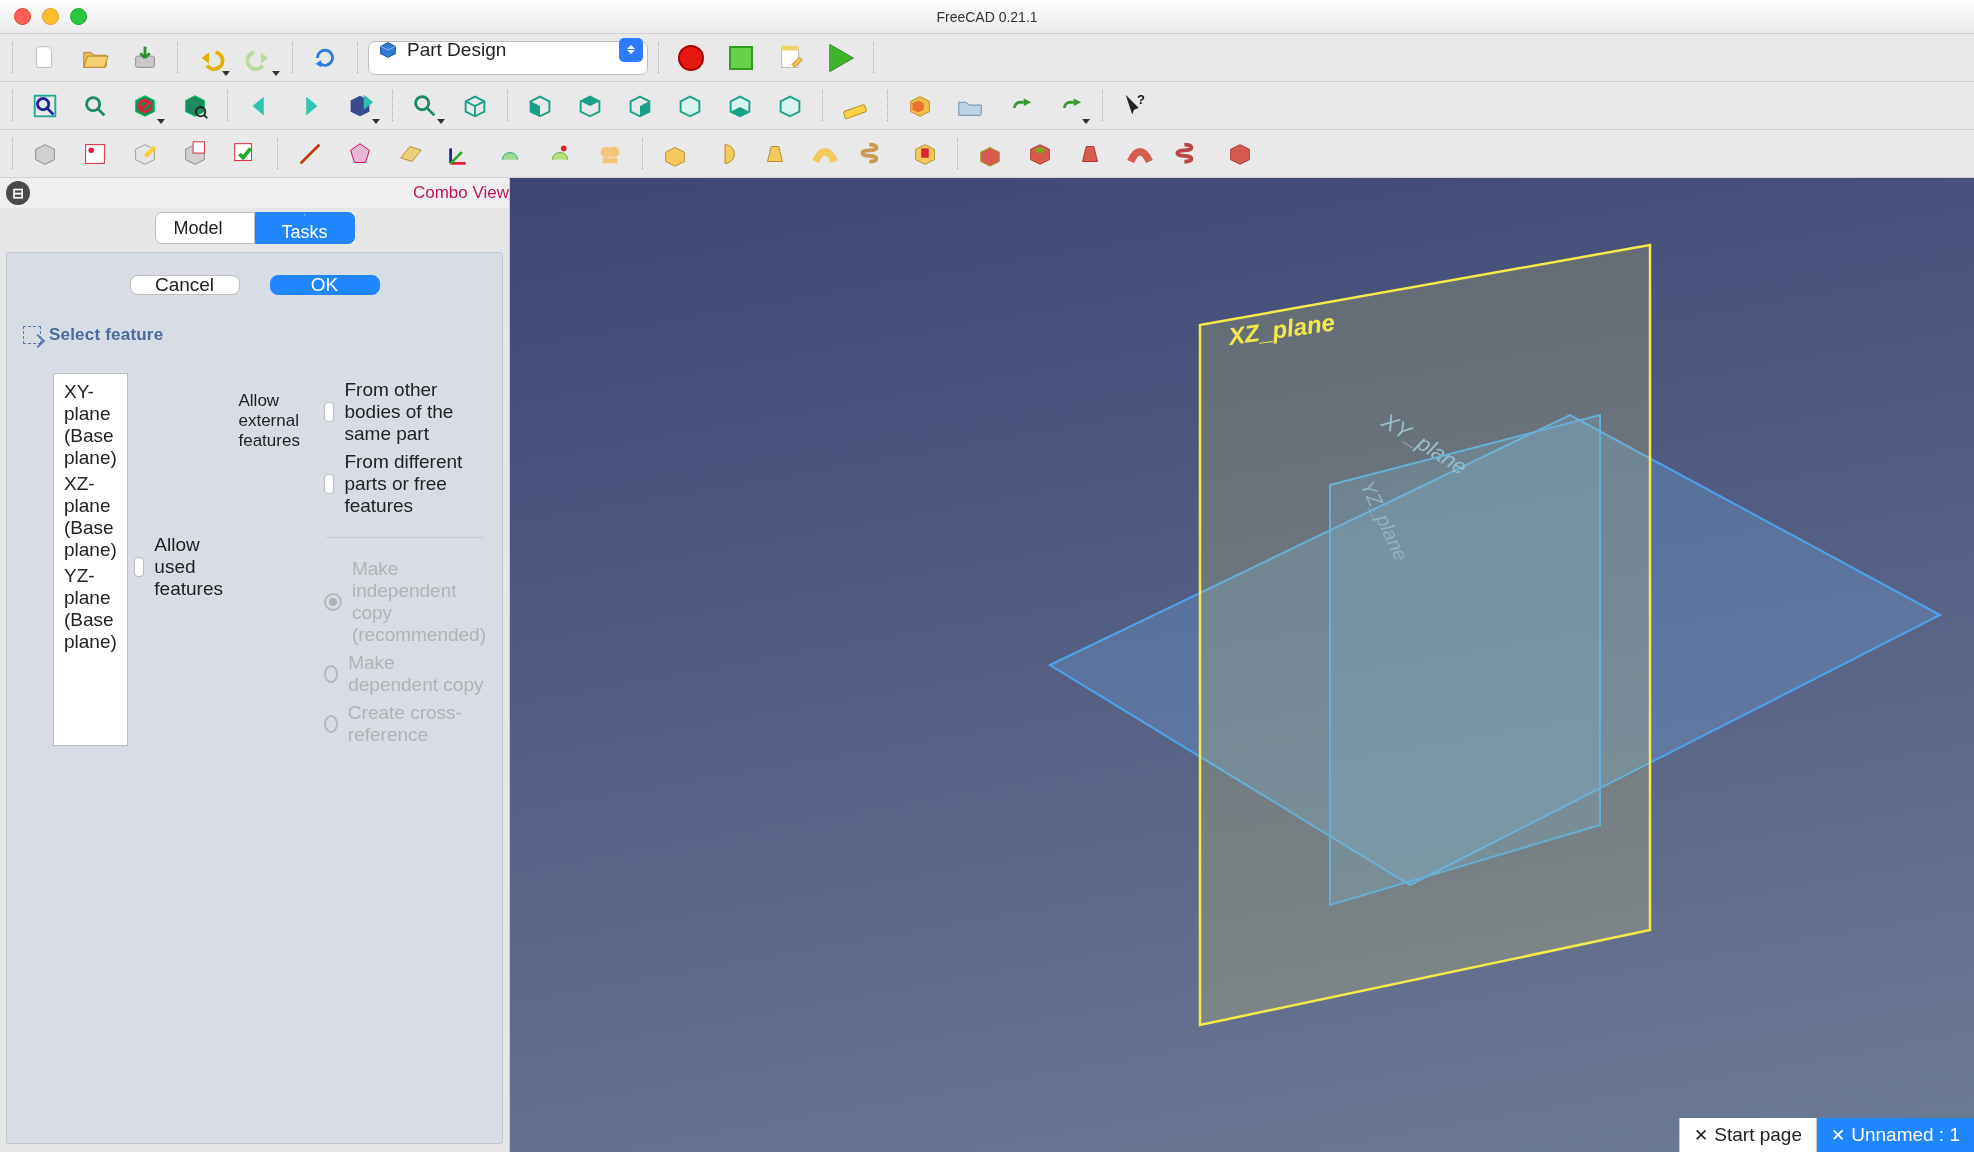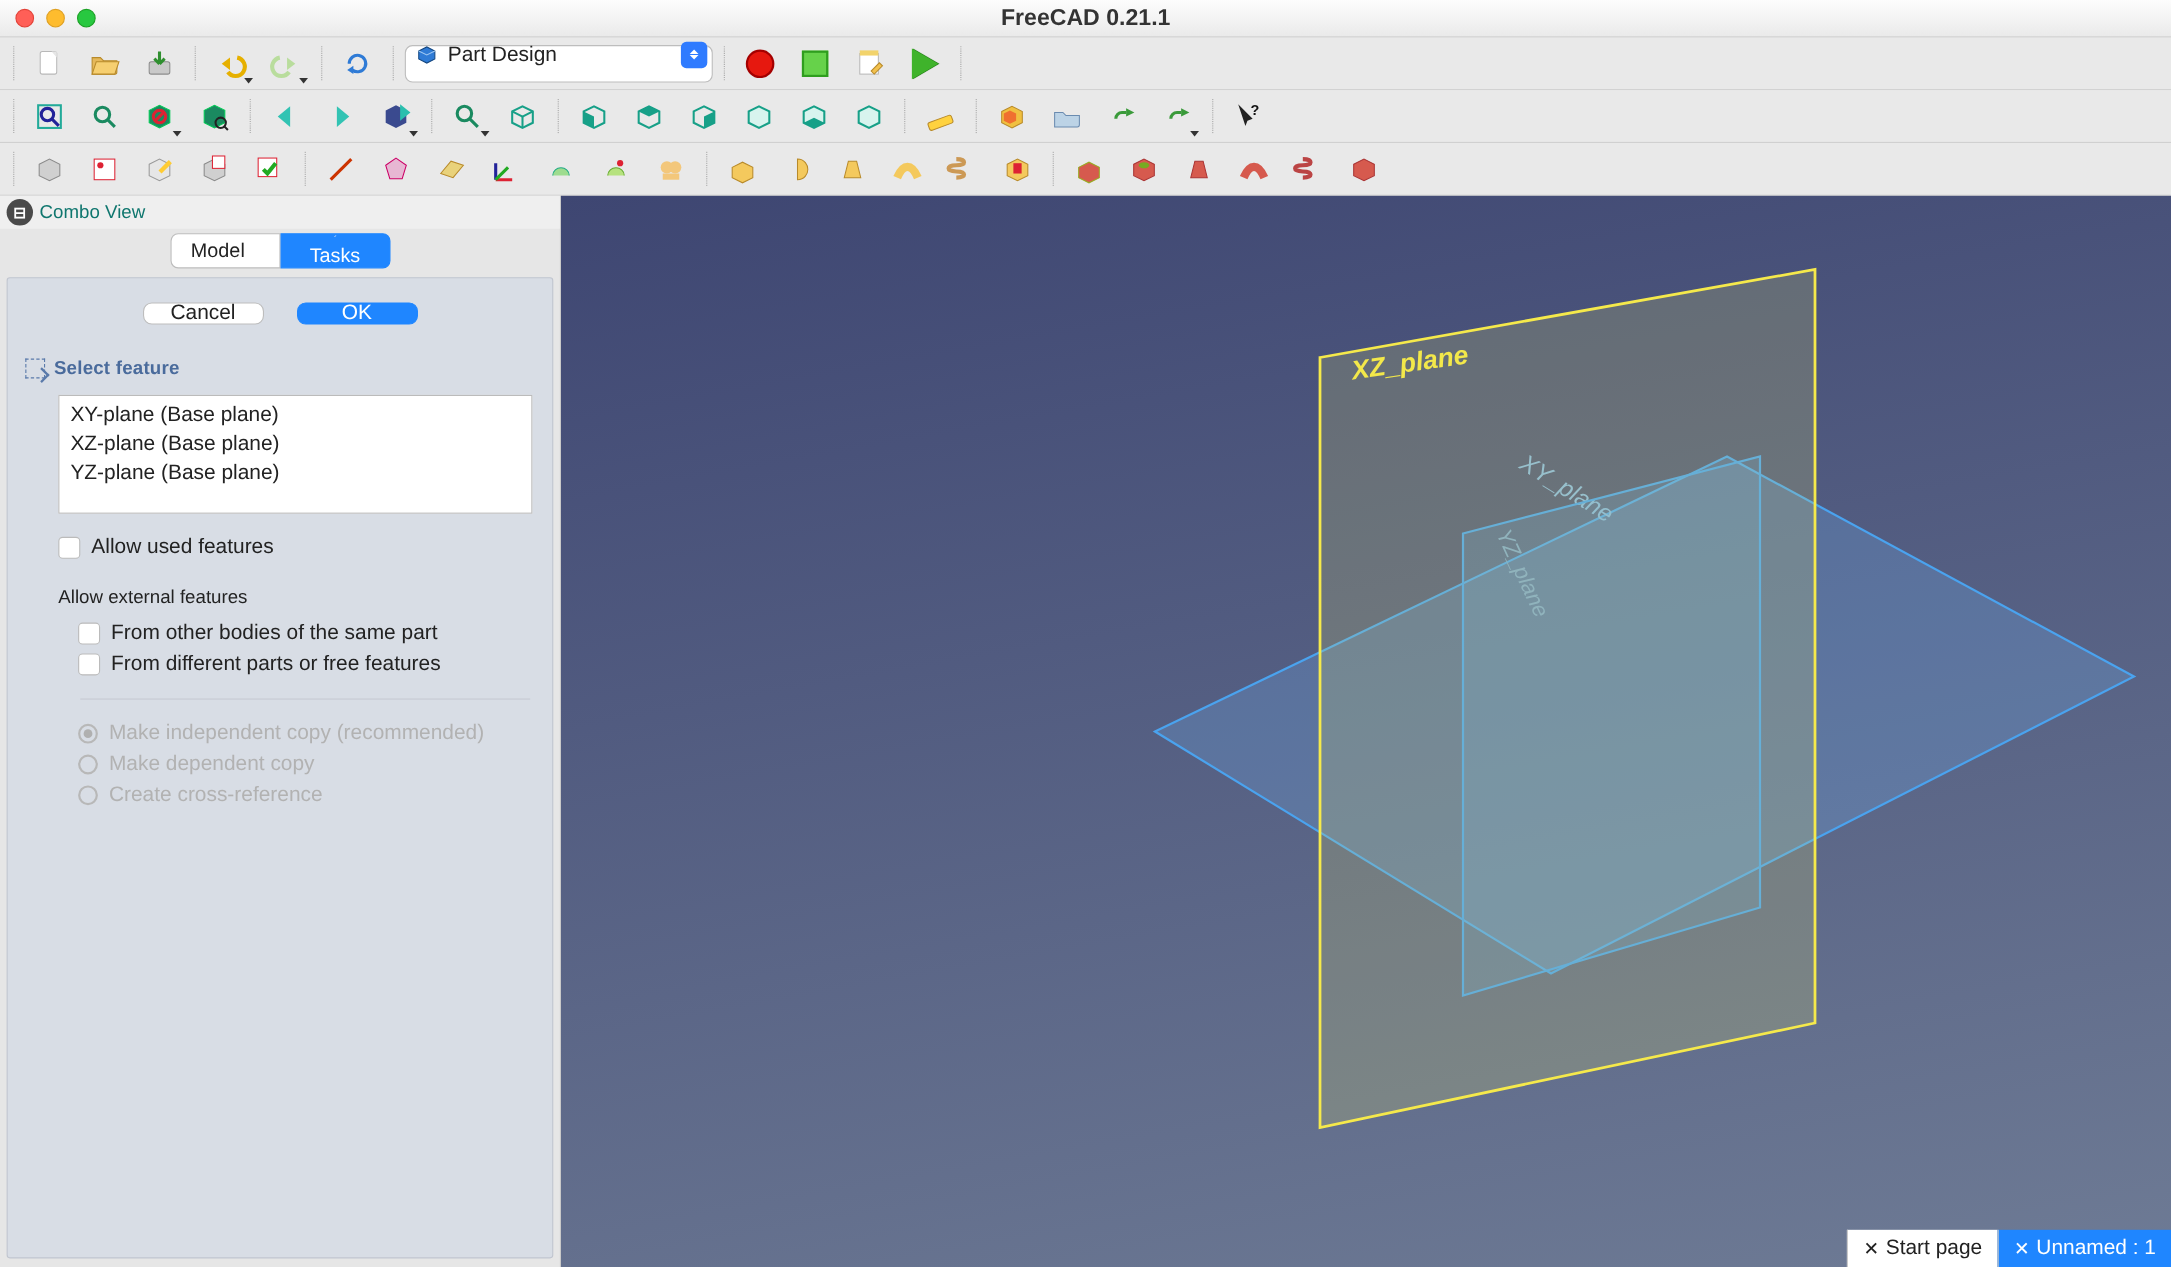--- a/index.html
+++ b/index.html
@@ -41,21 +41,21 @@
     align-items:center;
     position:relative;
   }
   .traffic { display:flex; gap:11px; margin-left:14px; }
   .tl { width:17px; height:17px; border-radius:50%; }
   .tl.red{background:#ff5f57;border:1px solid #e24238;}
   .tl.yel{background:#febc2e;border:1px solid #dfa023;}
   .tl.grn{background:#28c840;border:1px solid #1ba125;}
   .titlebar .title{
     position:absolute; left:50%; transform:translateX(-50%);
-    font-weight:700; color:#333; font-size:21px;
+    font-weight:400; color:#333; font-size:14px;
   }
 
   
   .toolbar-row{
     background:var(--toolbar-bg);
     min-height:48px;
     display:flex;
     align-items:center;
     padding:2px 8px;
     gap:6px;
@@ -106,21 +106,21 @@
   }
   .combo-header{
     height:30px;
     display:flex;align-items:center;
     background:#efefef;
   }
   .combo-header .dock-icon{
     width:24px;height:24px;border-radius:50%;background:#4a4a4a;color:#fff;
     display:flex;align-items:center;justify-content:center;margin:0 6px;font-size:14px;font-weight:700;
   }
-  .combo-header .title{ flex:1; text-align:left; font-size:17px; color:#0f766e; }
+  .combo-header .title{ flex:1; text-align:right; font-size:17px; color:#be185d; }
 
   .combo-tabs{
     display:flex; justify-content:center; gap:0;
     padding:4px 0;
   }
   .ctab{
     height:32px; min-width:100px; padding:0 18px;
     display:flex;align-items:center;gap:6px;
     font-size:18px;
     border:1px solid #bdbdbd;
@@ -153,22 +153,22 @@
   .task-section-hdr{
     display:flex;align-items:center;gap:8px;
     padding:18px 16px 4px 16px;
     color:var(--link-blue);
     font-weight:600; letter-spacing:.2px; font-size:17px;
   }
   .task-section-hdr .seli{width:18px;height:18px;border:1.5px dashed #5a7aaa;position:relative;}
   .task-section-hdr .seli::after{content:"";position:absolute;right:-3px;bottom:-3px;width:8px;height:8px;border-right:2px solid #5a7aaa;border-bottom:2px solid #5a7aaa;transform:rotate(-45deg);}
 
   .task-body{
-    margin:10px 18px 12px 46px;
-    display:flex;flex-direction:column;gap:6px;
+    margin:24px 18px 12px 46px;
+    display:flex;flex-direction:row;gap:6px;
   }
   .plane-list{
     background:#fff; border:1px solid #bbb;
     padding:6px 10px; font-size:19px; color:#222;
     display:flex;flex-direction:column;gap:2px;
     min-height:108px;
   }
   .plane-item{padding:1px 0;}
   .chkrow{ display:flex;align-items:center;gap:10px; font-size:19px; color:#222; margin-top:14px;}
   .chkbox{width:20px;height:20px;border-radius:4px;border:1px solid #bbb;background:#fff;}

